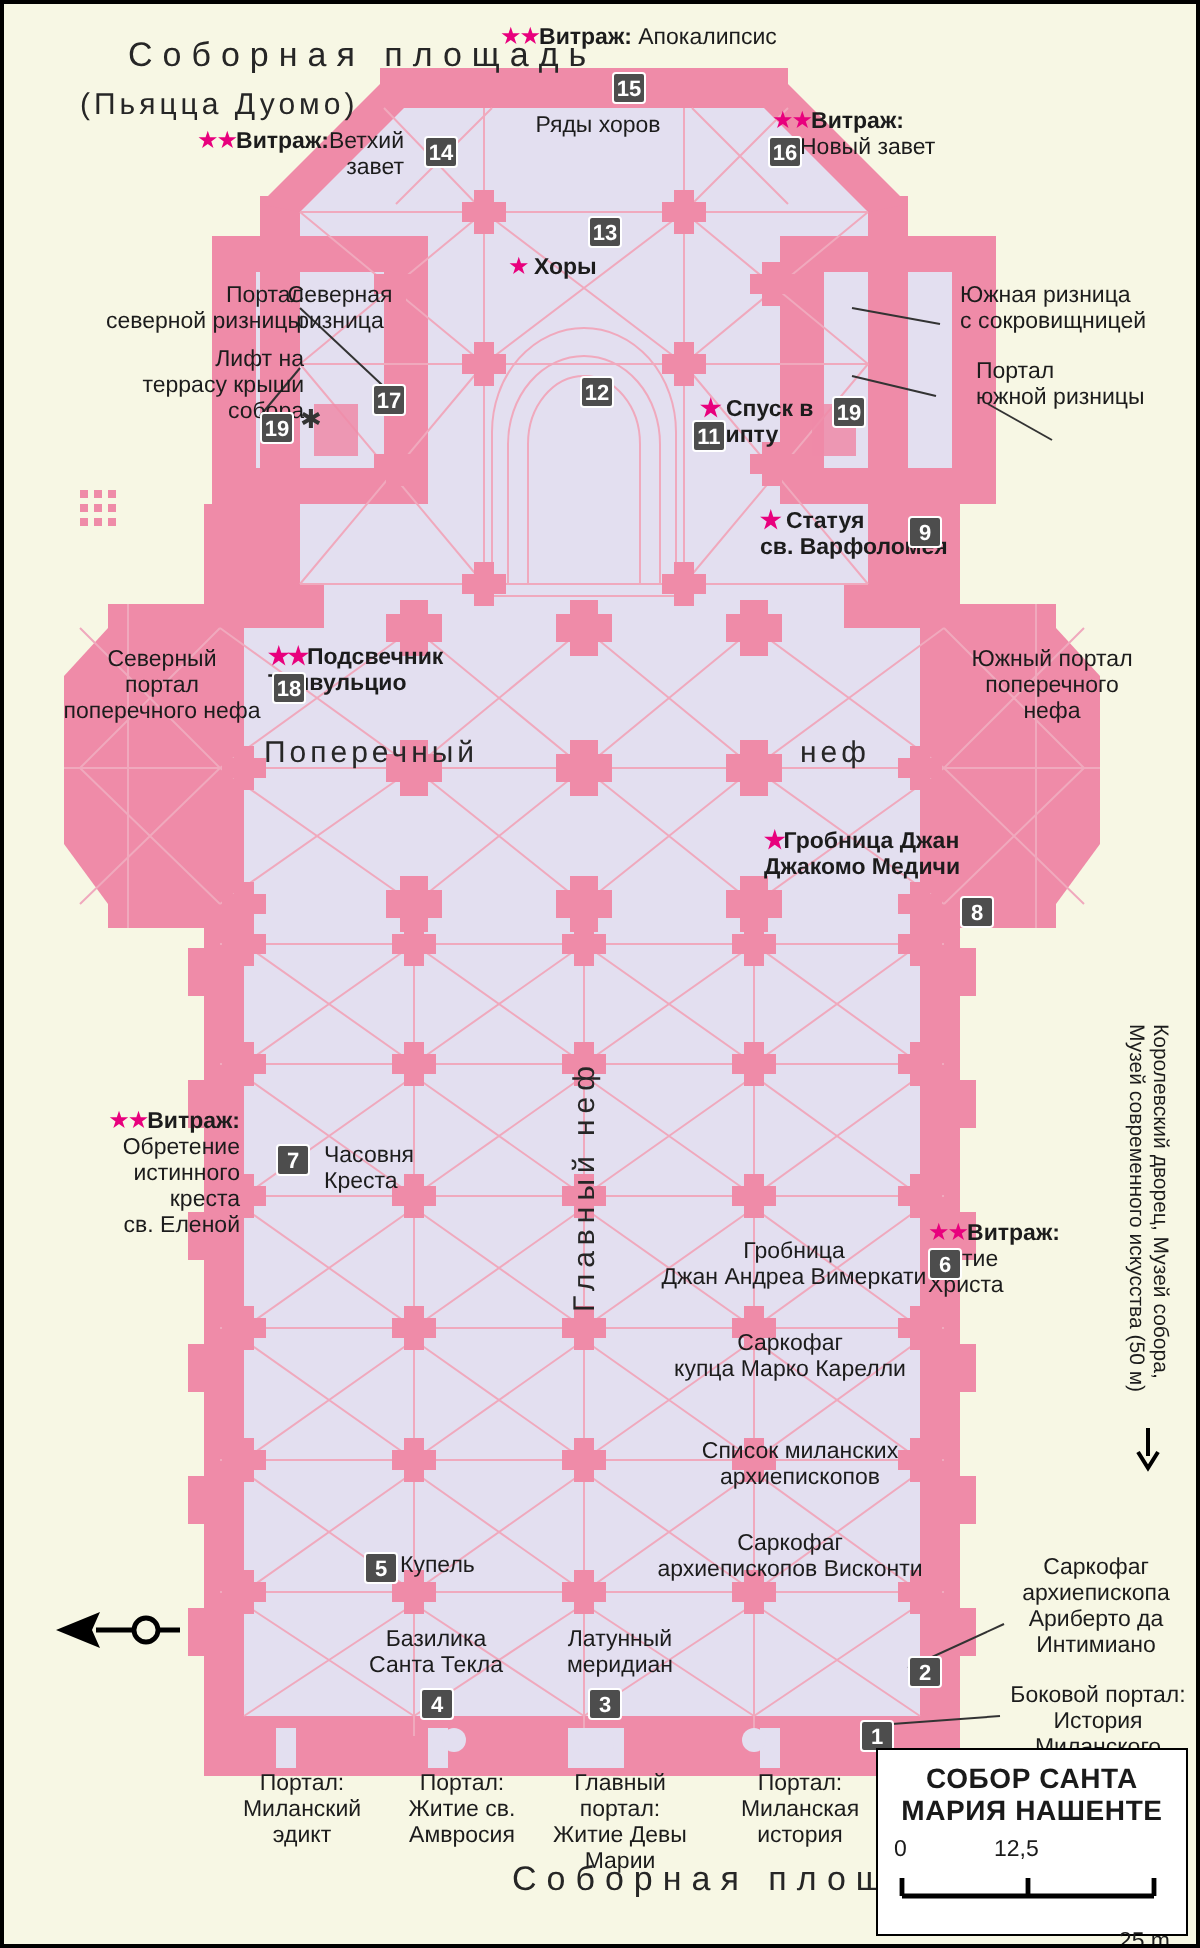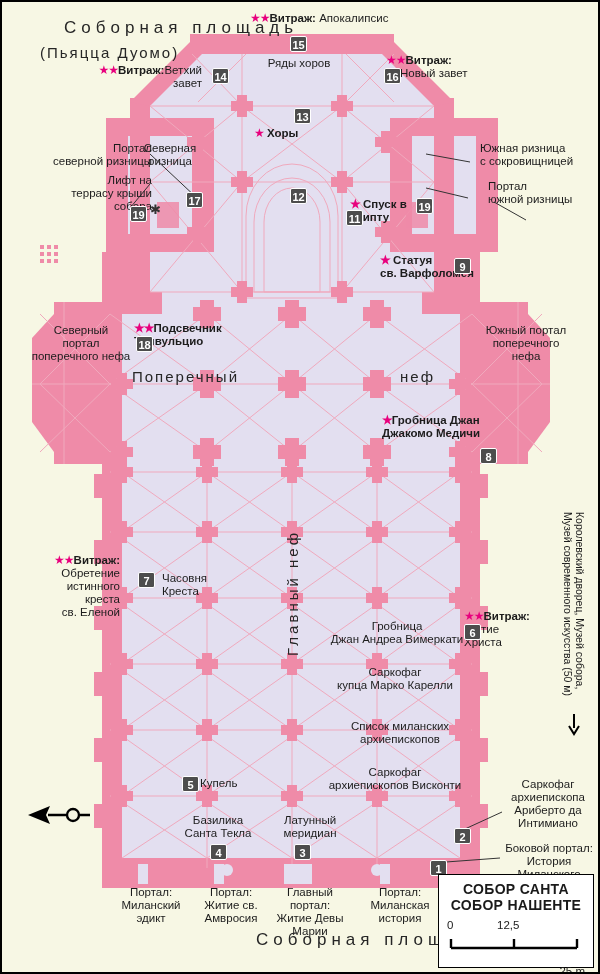--- a/index.html
+++ b/index.html
@@ -412,30 +412,30 @@
   <div class="num" style="left:180px;top:774px;">5</div>
   <div class="num" style="left:462px;top:622px;">6</div>
   <div class="num" style="left:136px;top:570px;">7</div>
   <div class="num" style="left:478px;top:446px;">8</div>
   <div class="num" style="left:452px;top:256px;">9</div>
   <div class="num" style="left:414px;top:196px;">19</div>
   <div class="num" style="left:344px;top:208px;">11</div>
   <div class="num" style="left:288px;top:186px;">12</div>
   <div class="num" style="left:292px;top:106px;">13</div>
   <div class="num" style="left:210px;top:66px;">14</div>
-  <div class="num" style="left:288px;top:34px;">15</div>
+  <div class="num" style="left:304px;top:34px;">15</div>
   <div class="num" style="left:382px;top:66px;">16</div>
   <div class="num" style="left:184px;top:190px;">17</div>
   <div class="num" style="left:134px;top:334px;">18</div>
   <div class="num" style="left:128px;top:204px;">19</div>
   <div style="position:absolute;left:148px;top:200px;font-size:13px;color:#333;">✱</div>
 
   <div class="legendbox">
     <div class="title">СОБОР САНТА</div>
-    <div class="title" style="margin-top:0">СОБОР НАШЕНТЕ</div>
+    <div class="title" style="margin-top:0">МАРИЯ НАШЕНТЕ</div>
     <div class="scalerow">
       <div class="tk" style="left:8px;top:0;">0</div>
       <div class="tk" style="left:58px;top:0;">12,5</div>
       <div class="tk" style="right:8px;top:16px;margin-top:30px;">25 m</div>
       <svg style="position:absolute;left:10px;top:18px;" width="132" height="14">
         <path d="M2,2 L2,11 M2,11 L128,11 M128,2 L128,11 M65,2 L65,11" stroke="#000" stroke-width="2.4" fill="none"></path>
       </svg>
     </div>
   </div>
 

